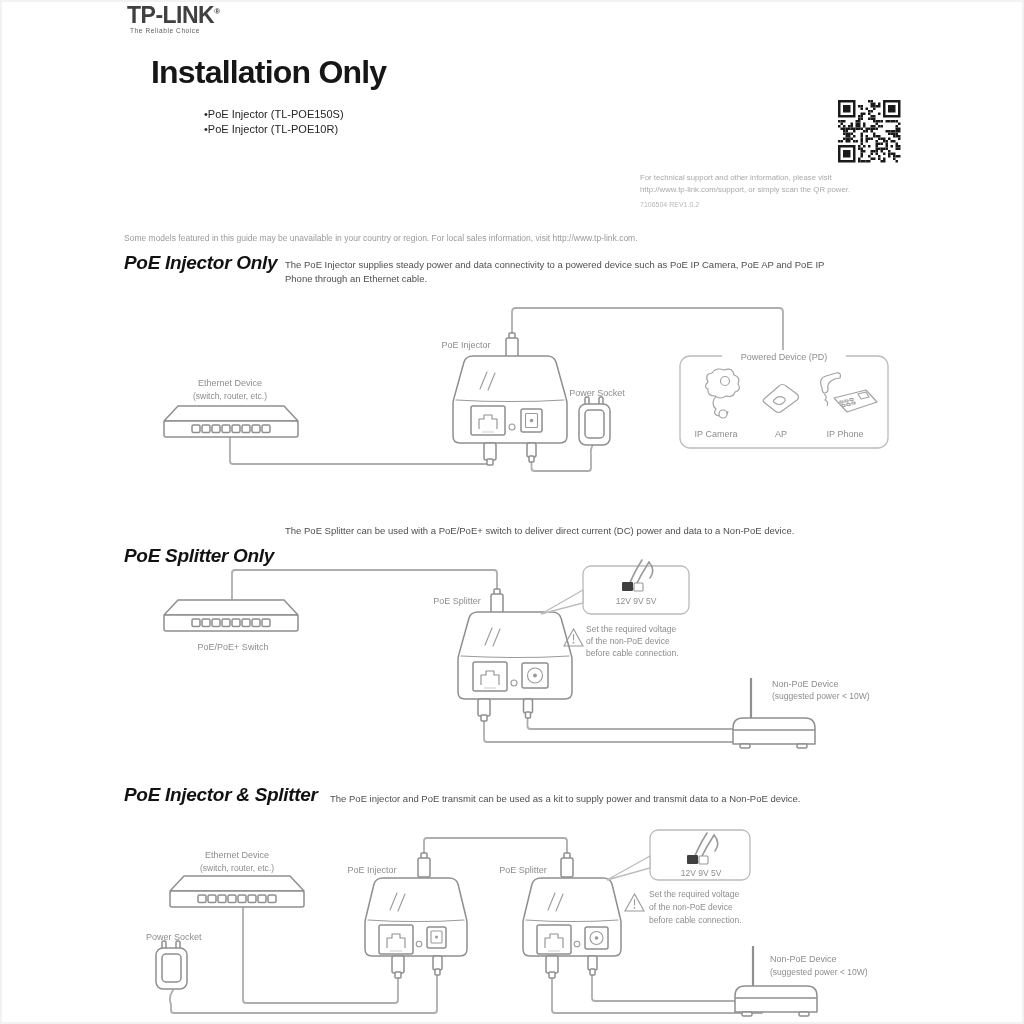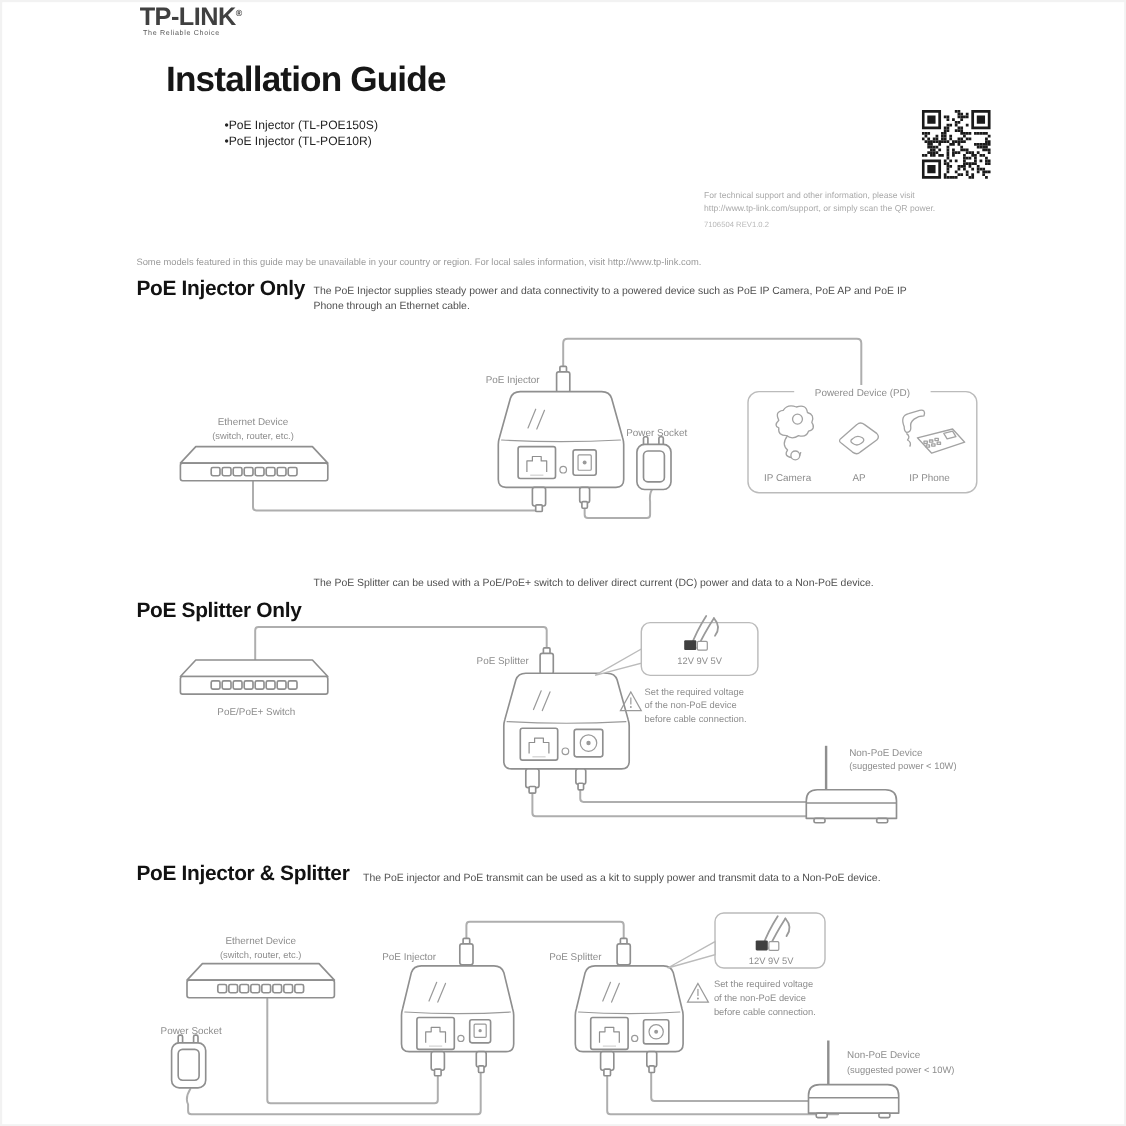--- a/index.html
+++ b/index.html
@@ -9,21 +9,21 @@
   #frame{position:absolute;inset:0;border:2px solid #f2f2f2;pointer-events:none}
   .logo{left:127px;top:2px;font-size:23px;font-weight:900;color:#404040;letter-spacing:-0.5px}
   .logo .reg{font-size:8px;vertical-align:super;font-weight:700}
   .tagline{left:130px;top:27px;font-size:6.5px;color:#5a5a5a;letter-spacing:0.6px}
   .title{left:151px;top:54px;font-size:32px;font-weight:800;color:#161616;letter-spacing:-0.8px}
   .models{left:204px;top:107px;font-size:11px;color:#252525;line-height:15px}
   .qr{left:838px;top:100px;width:64px;height:64px}
   .support{right:124px;top:172px;width:260px;font-size:7.8px;color:#a9a9a9;text-align:left;line-height:11.5px}
   .revision{margin-top:4px;font-size:7px;color:#b8b8b8}
   .disclaimer{left:124px;top:233px;width:600px;font-size:8.5px;color:#9a9a9a}
-  .sec-head{font-weight:800;font-size:19px;color:#121212;letter-spacing:-0.3px}
+  .sec-head{font-style:italic;font-weight:800;font-size:19px;color:#121212;letter-spacing:-0.3px}
   .sec-desc{font-size:9.5px;color:#4f4f4f;line-height:13.5px}
   #h1{left:124px;top:252px}  #d1{left:285px;top:258px;width:545px}
   #h2{left:124px;top:545px}  #d2{left:285px;top:524px;width:565px}
   #h3{left:124px;top:784px}  #d3{left:330px;top:792px;width:525px}
   svg.diagrams{position:absolute;left:0;top:0}
   svg text{font-family:"Liberation Sans",sans-serif;font-size:9px;fill:#8d8d8d}
   text.lab-s{font-size:8.5px}
   .dev{fill:#fff;stroke:#8f8f8f;stroke-width:1.5;stroke-linejoin:round}
   .thin{fill:none;stroke:#9a9a9a;stroke-width:1.1;stroke-linecap:round}
   .cable{fill:none;stroke:#aeaeae;stroke-width:1.8;stroke-linejoin:round;stroke-linecap:round}
@@ -31,21 +31,21 @@
   .boxline{fill:#fff;stroke:#bbbbbb;stroke-width:1.3}
   .hand{fill:none;stroke:#9a9a9a;stroke-width:1.6;stroke-linecap:round}
 </style>
 </head>
 <body>
 
 <div id="frame"></div>
 
 <div class="abs logo"><span>TP-LINK</span><span class="reg">®</span></div>
 <div class="abs tagline">The Reliable Choice</div>
-<div class="abs title">Installation Guide</div>
+<div class="abs title">Installation Only</div>
 <div class="abs models">
   <div>•PoE Injector (TL-POE150S)</div>
   <div>•PoE Injector (TL-POE10R)</div>
 </div>
 <div class="abs qr">
   <svg id="qr-svg" width="64" height="64">
       <rect x="30" y="0" width="2.5" height="2.5" fill="#1a1a1a"></rect>
       <rect x="32.5" y="0" width="2.5" height="2.5" fill="#1a1a1a"></rect>
       <rect x="32.5" y="2.5" width="2.5" height="2.5" fill="#1a1a1a"></rect>
       <rect x="35" y="2.5" width="2.5" height="2.5" fill="#1a1a1a"></rect>

